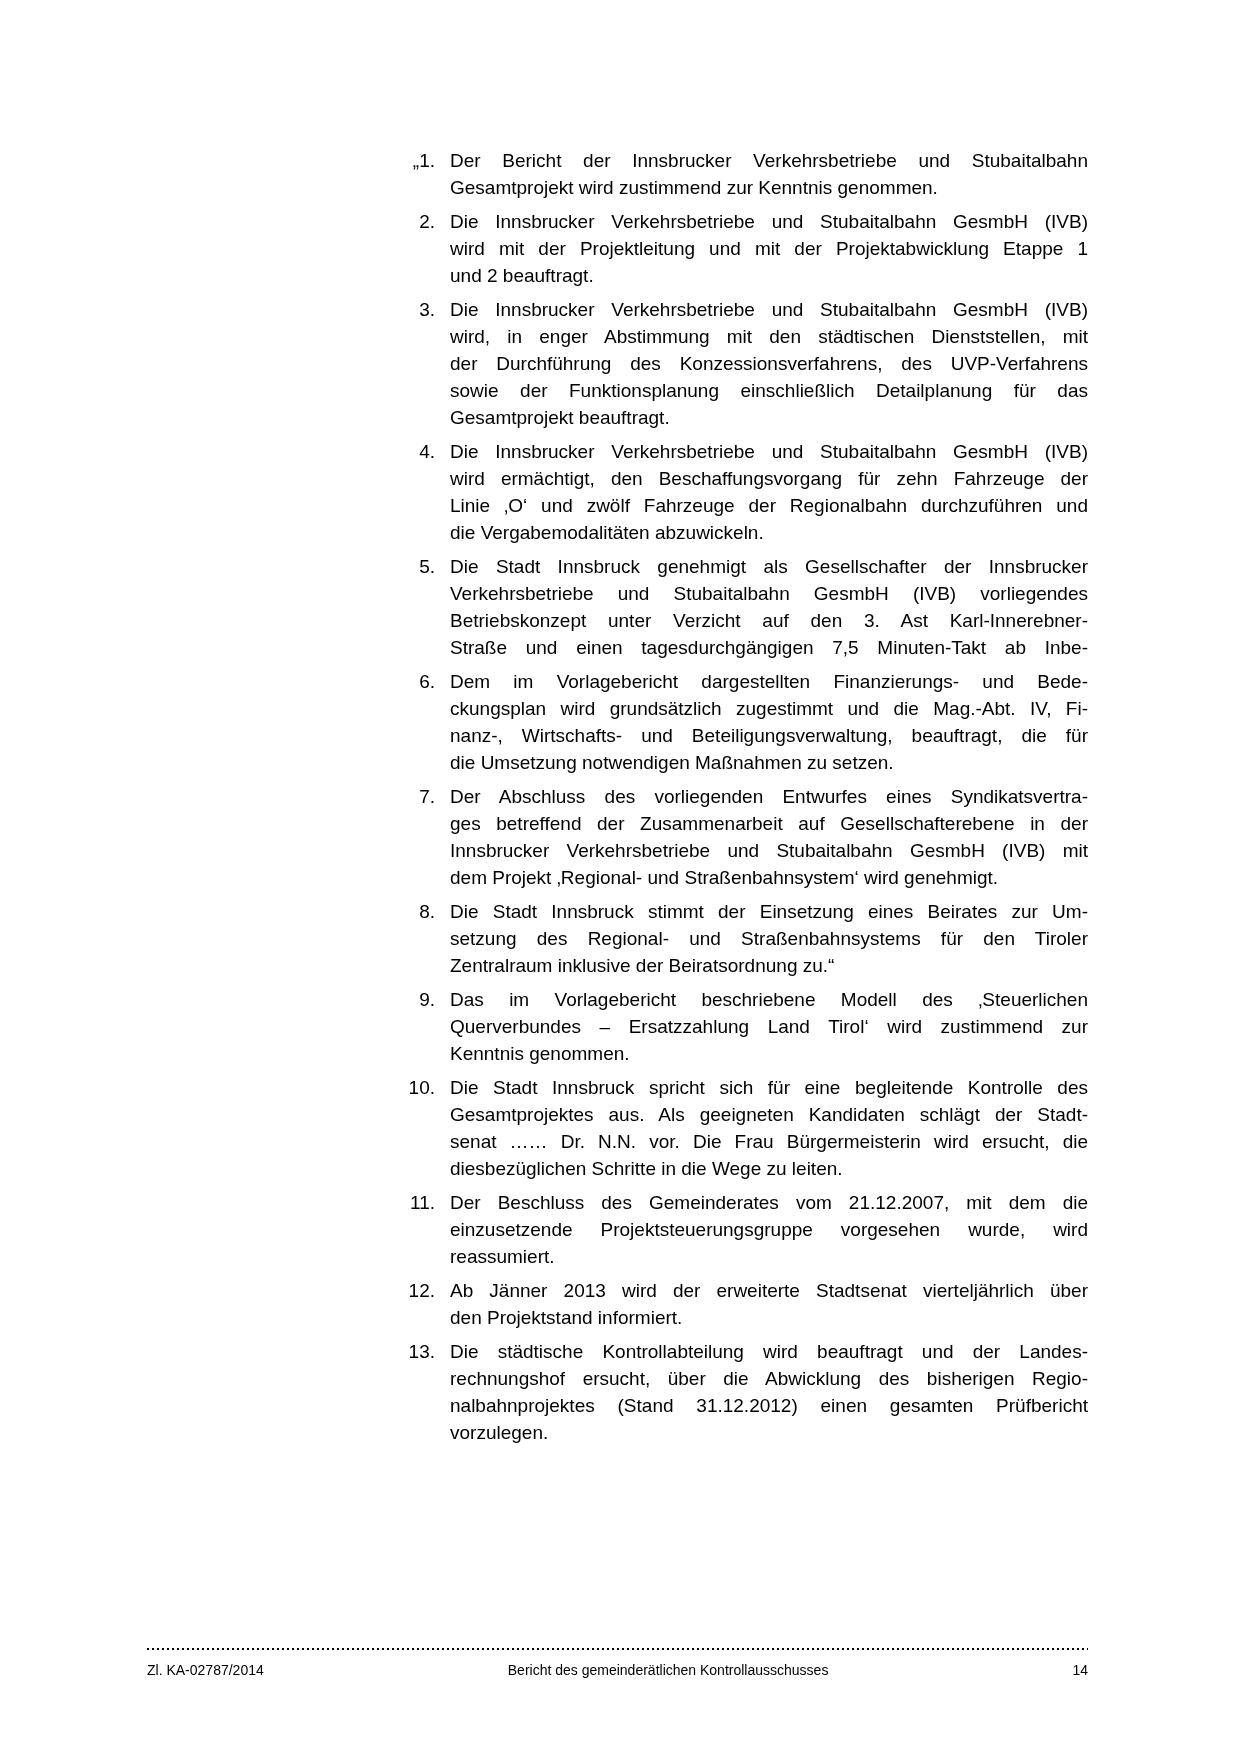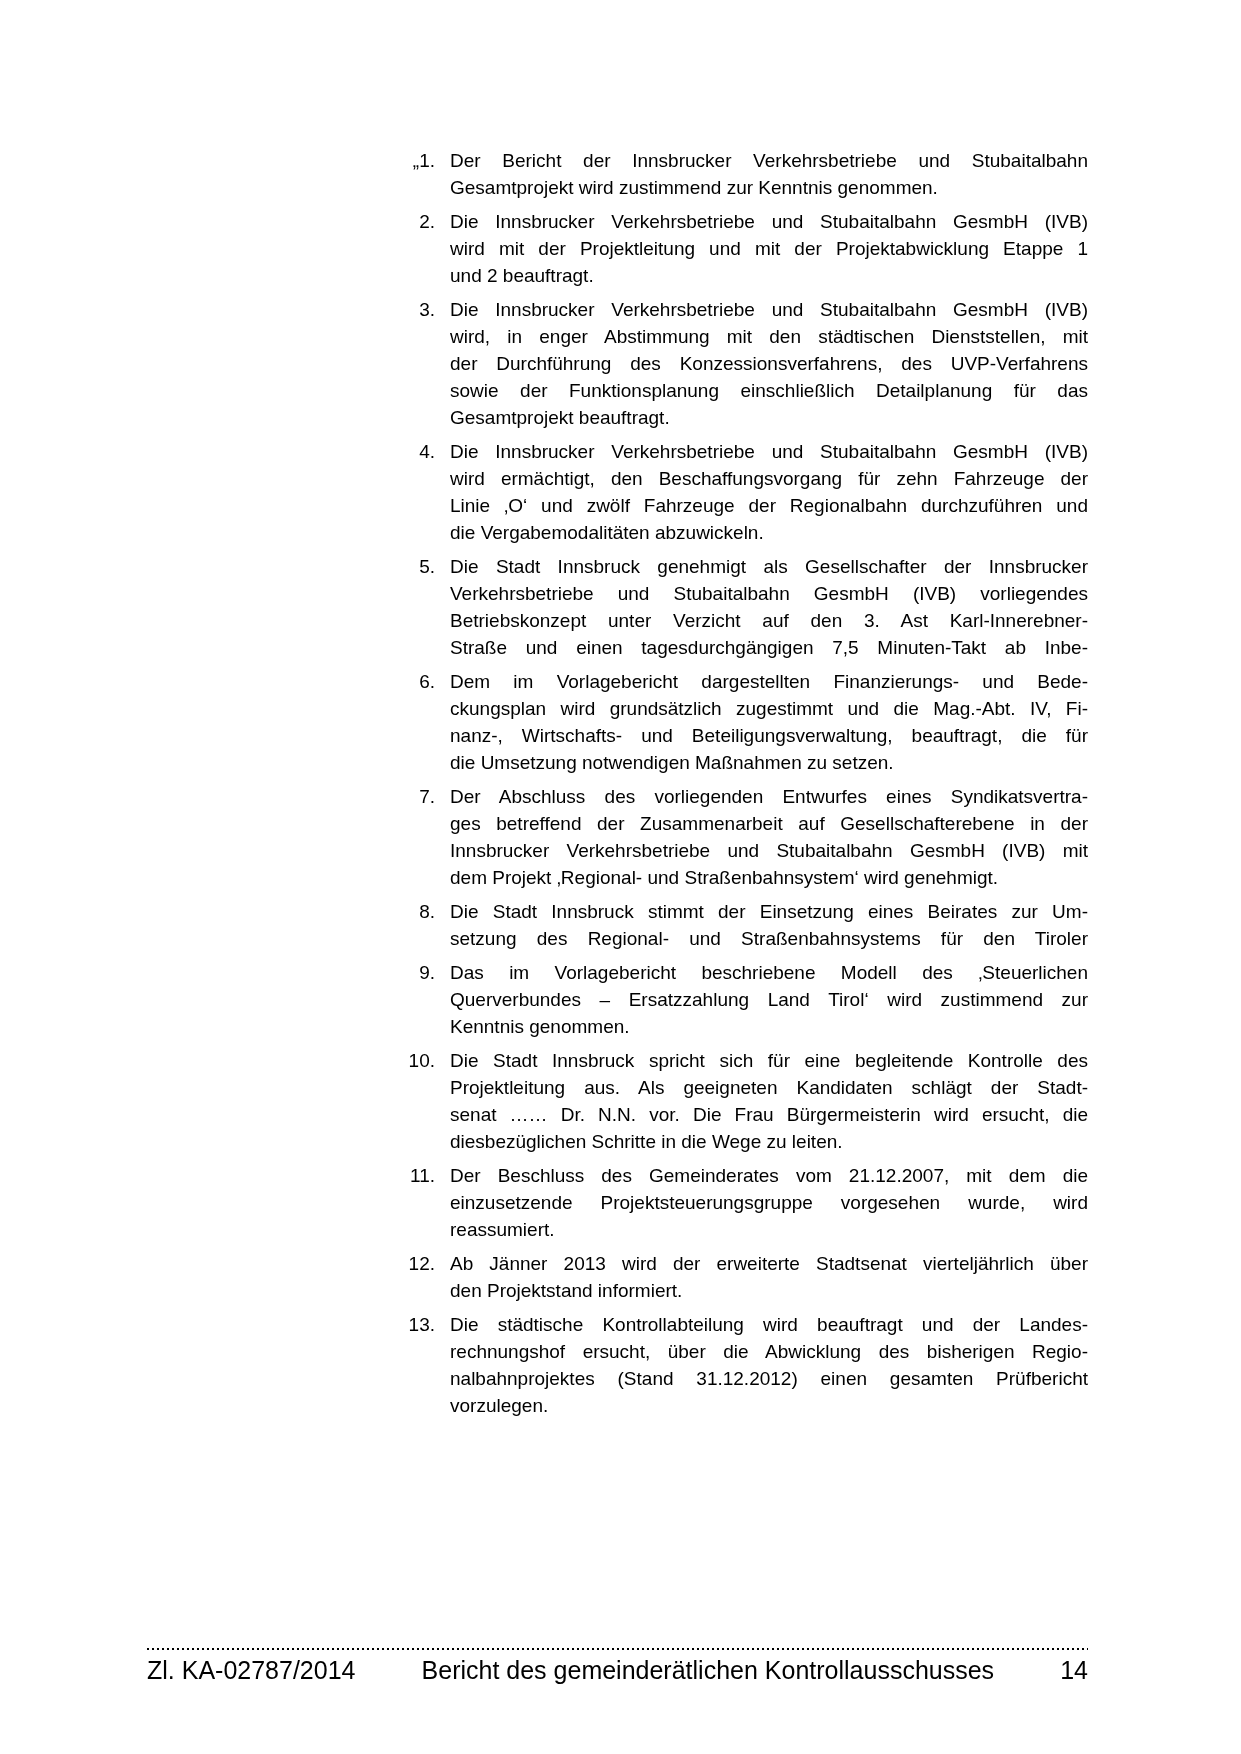--- a/index.html
+++ b/index.html
@@ -46,21 +46,21 @@
     width: 941px;
   }
   .dotted-line {
     height: 2px;
     background: repeating-linear-gradient(90deg, #000 0 2px, transparent 2px 5px);
   }
   .footer-row {
     display: flex;
     align-items: flex-start;
     margin-top: 9px;
-    font-size: 25px;
+    font-size: 14px;
     line-height: 22px;
   }
   .footer-ref { flex: none; }
   .footer-title { flex: 1; text-align: center; }
   .footer-page { flex: none; }
 </style>
 </head>
 <body>
 
 <div class="page">
@@ -125,35 +125,36 @@
           <div class="line">ges betreffend der Zusammenarbeit auf Gesellschafterebene in der</div>
           <div class="line">Innsbrucker Verkehrsbetriebe und Stubaitalbahn GesmbH (IVB) mit</div>
           <div class="line last">dem Projekt ‚Regional- und Straßenbahnsystem‘ wird genehmigt.</div>
         </div>
       </div>
       <div class="item">
         <div class="num">8.</div>
         <div class="body">
           <div class="line">Die Stadt Innsbruck stimmt der Einsetzung eines Beirates zur Um-</div>
           <div class="line">setzung des Regional- und Straßenbahnsystems für den Tiroler</div>
+          <div class="line last">Zentralraum inklusive der Beiratsordnung zu.“</div>
         </div>
       </div>
       <div class="item">
         <div class="num">9.</div>
         <div class="body">
           <div class="line">Das im Vorlagebericht beschriebene Modell des ‚Steuerlichen</div>
           <div class="line">Querverbundes – Ersatzzahlung Land Tirol‘ wird zustimmend zur</div>
           <div class="line last">Kenntnis genommen.</div>
         </div>
       </div>
       <div class="item">
         <div class="num">10.</div>
         <div class="body">
           <div class="line">Die Stadt Innsbruck spricht sich für eine begleitende Kontrolle des</div>
-          <div class="line">Projektleitung aus. Als geeigneten Kandidaten schlägt der Stadt-</div>
+          <div class="line">Gesamtprojektes aus. Als geeigneten Kandidaten schlägt der Stadt-</div>
           <div class="line">senat …… Dr. N.N. vor. Die Frau Bürgermeisterin wird ersucht, die</div>
           <div class="line last">diesbezüglichen Schritte in die Wege zu leiten.</div>
         </div>
       </div>
       <div class="item">
         <div class="num">11.</div>
         <div class="body">
           <div class="line">Der Beschluss des Gemeinderates vom 21.12.2007, mit dem die</div>
           <div class="line">einzusetzende Projektsteuerungsgruppe vorgesehen wurde, wird</div>
           <div class="line last">reassumiert.</div>

